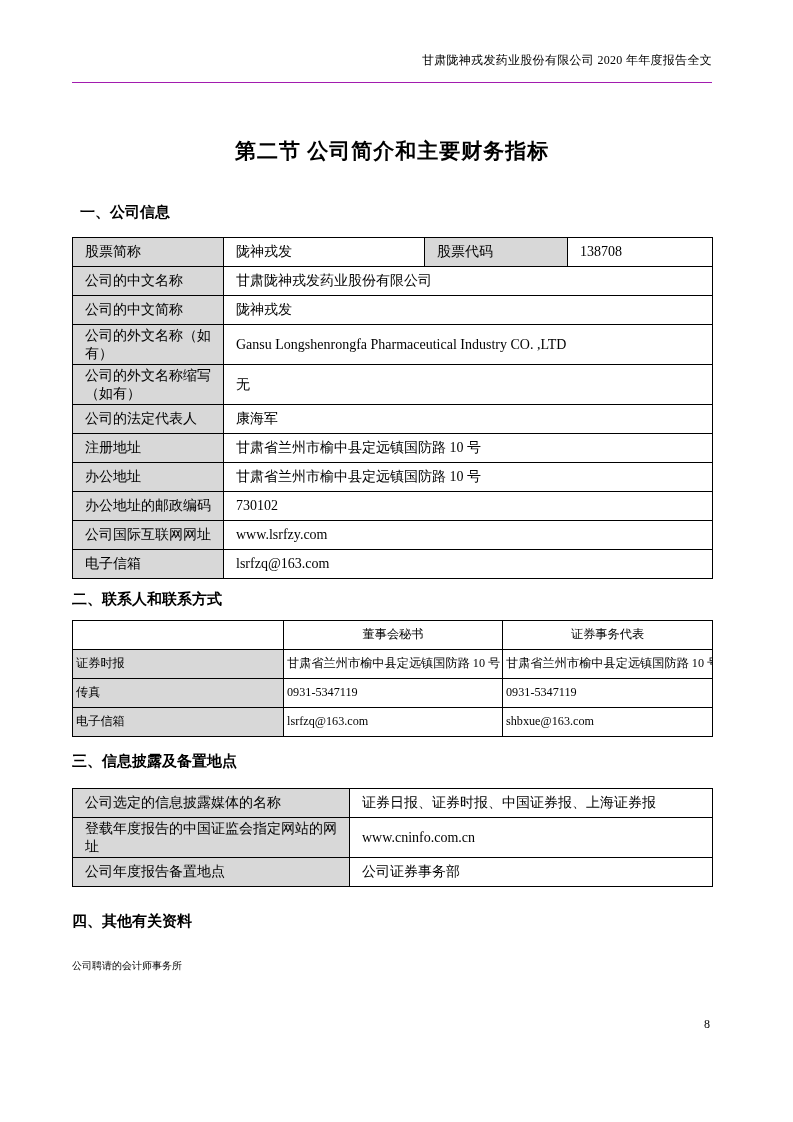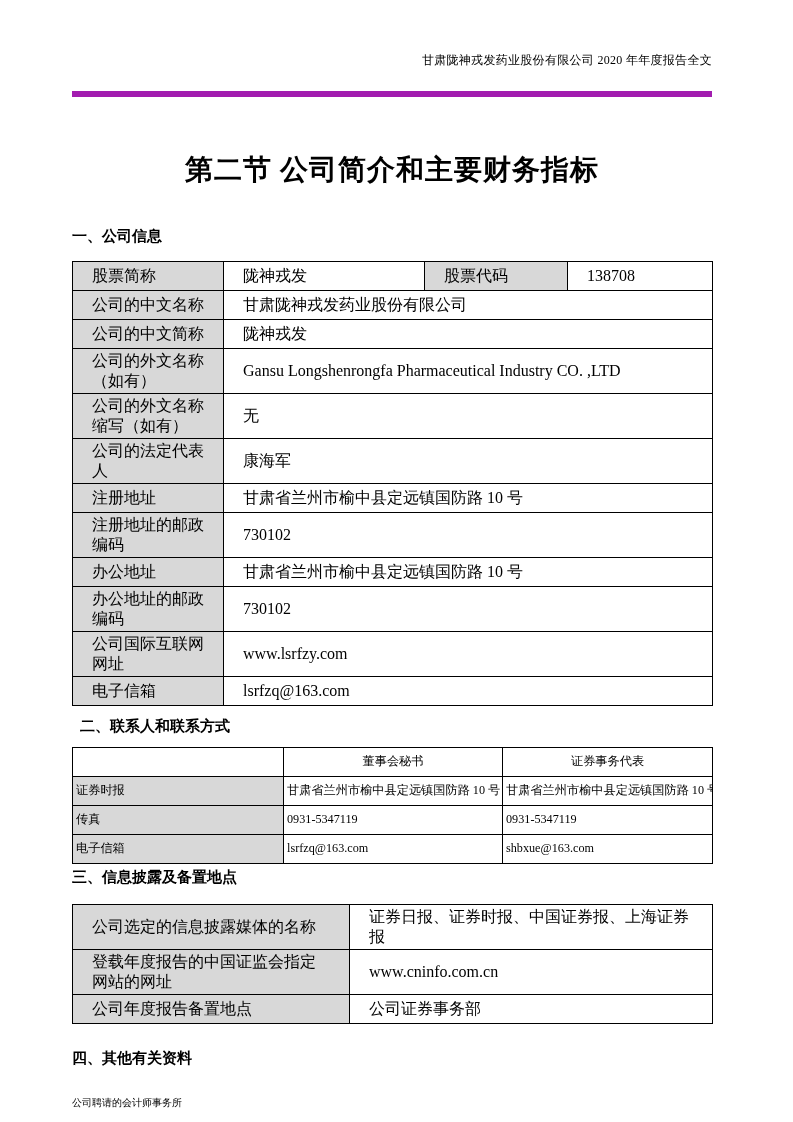--- a/index.html
+++ b/index.html
@@ -9,55 +9,55 @@
     font-family:"Liberation Serif","DejaVu Serif",serif;
     color:#000;
     position:relative;
   }
   .page { padding:52px 81px 0 72px; }
 
   .hdr {
     text-align:right;
     font-size:12px;
     letter-spacing:0.3px;
-    padding-bottom:22px;
-    border-bottom:6px solid #a21caf;
+    padding-bottom:13px;
+    border-bottom:1px solid #a21caf;
   }
 
   .doc-title {
     text-align:center;
-    font-size:28px;
+    font-size:21px;
     font-weight:bold;
     margin-top:54px;
     letter-spacing:1px;
   }
 
   .sec-heading {
     font-size:15px;
     font-weight:bold;
   }
-  .s1h { margin-top:38px; }
-  .s2h { margin-top:11px;margin-left:8px; }
-  .s3h { margin-top:4px; }
+  .s1h { margin-top:38px;margin-left:8px; }
+  .s2h { margin-top:11px; }
+  .s3h { margin-top:15px; }
   .s4h { margin-top:25px; }
 
   table {
     border-collapse:collapse;
     table-layout:fixed;
     width:640px;
     border:1.5px solid #000;
   }
   .t1 { margin-top:15px; }
   .t2 { margin-top:11px;border-radius:29px; }
   .t3 { margin-top:17px; }
   td {
     border:1px solid #000;
     height:29px;
-    font-size:16px;
-    padding:2px 19px;
+    font-size:14px;
+    padding:2px 12px;
     vertical-align:middle;
     overflow:hidden;
     line-height:1.25;
   }
   .t2 td { white-space:nowrap; padding:2px 3px; font-size:12.2px; }
   .lbl { background:#d8d8d8; }
   .ctr { text-align:center; }
 
   .para { font-size:10px; margin-top:28px; }
 
@@ -113,24 +113,20 @@
         </tr>
     <tr>
           <td class="lbl">公司的法定代表人</td>
           <td colspan="3">康海军</td>
         </tr>
     <tr>
           <td class="lbl">注册地址</td>
           <td colspan="3">甘肃省兰州市榆中县定远镇国防路 10 号</td>
         </tr>
     <tr>
-          <td class="lbl">注册地址的邮政编码</td>
-          <td colspan="3">730102</td>
-        </tr>
-    <tr>
           <td class="lbl">办公地址</td>
           <td colspan="3">甘肃省兰州市榆中县定远镇国防路 10 号</td>
         </tr>
     <tr>
           <td class="lbl">办公地址的邮政编码</td>
           <td colspan="3">730102</td>
         </tr>
     <tr>
           <td class="lbl">公司国际互联网网址</td>
           <td colspan="3">www.lsrfzy.com</td>

